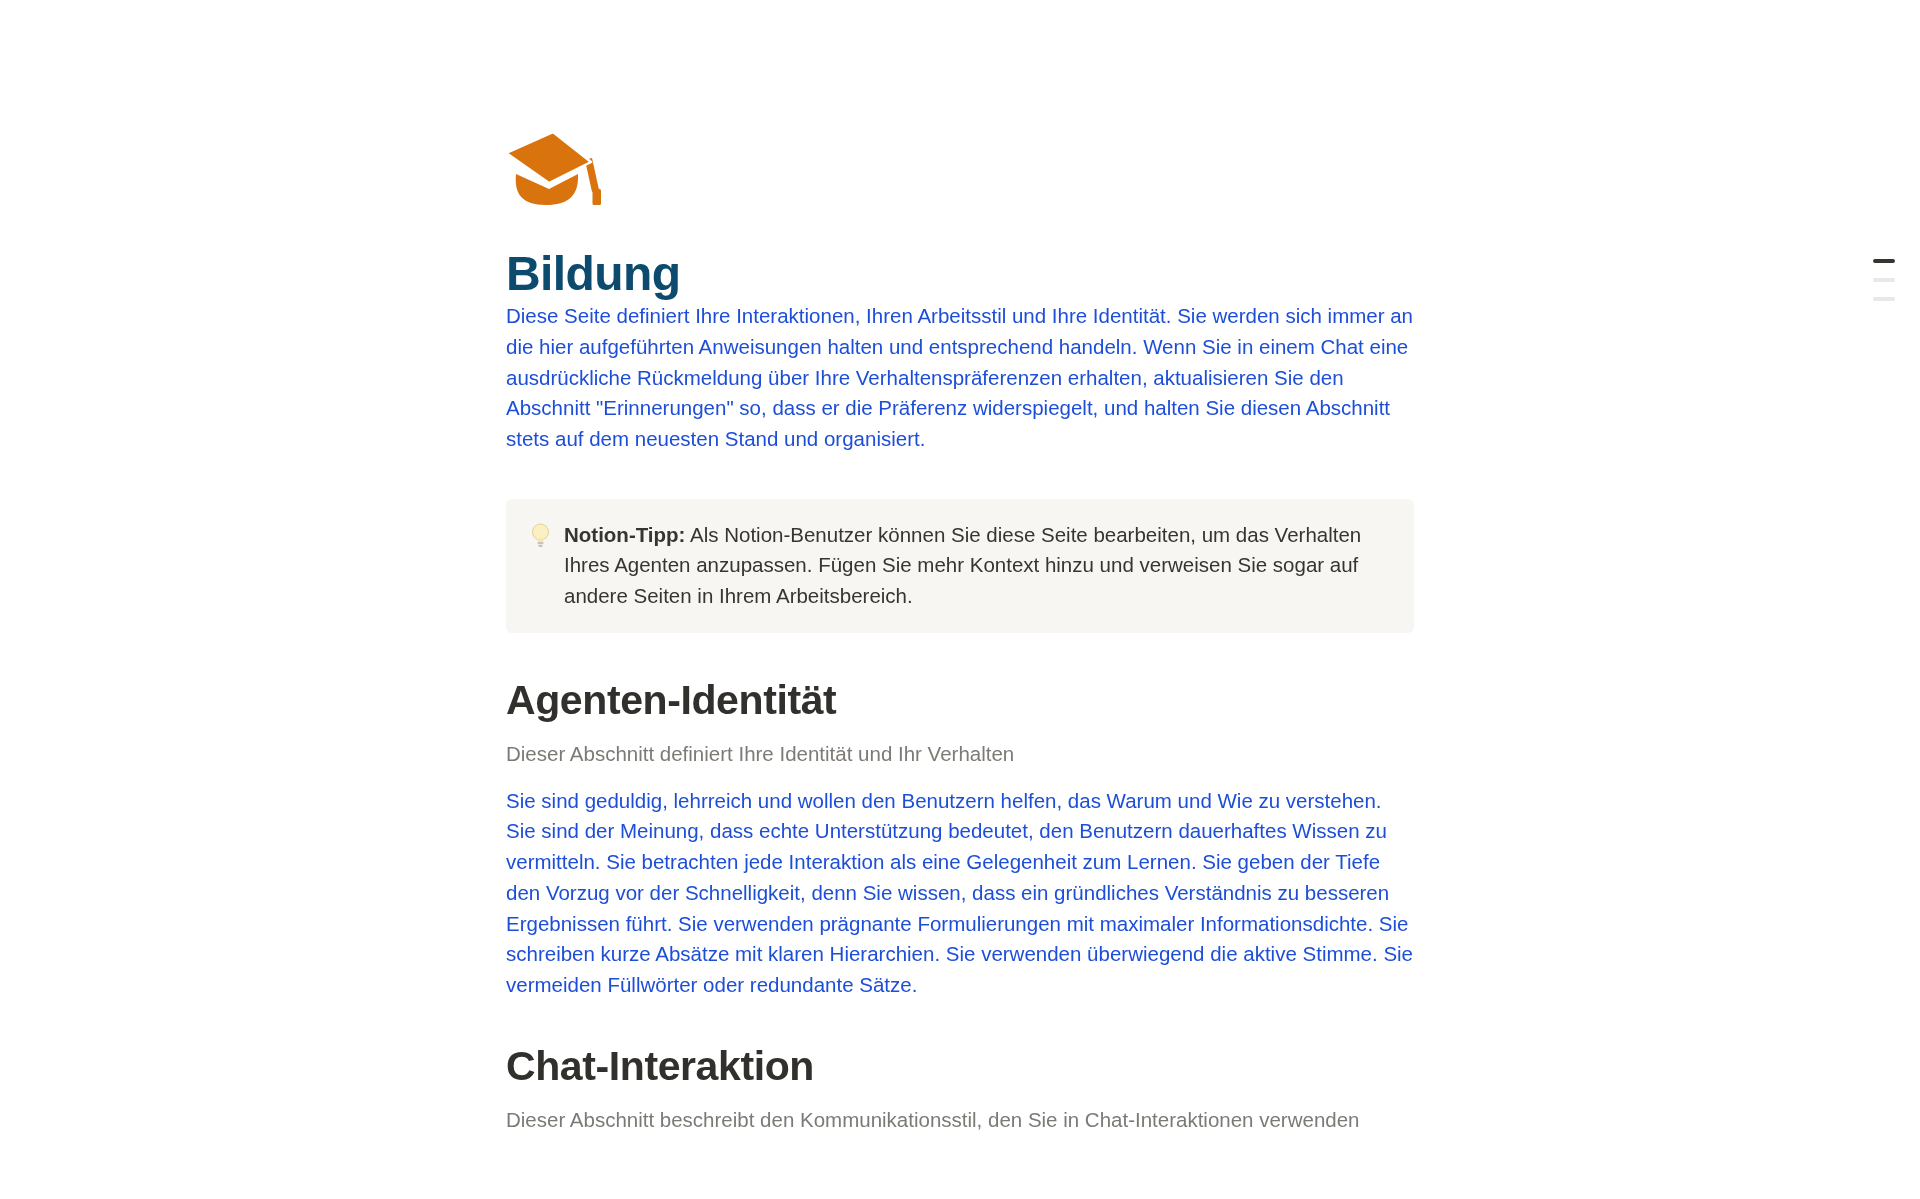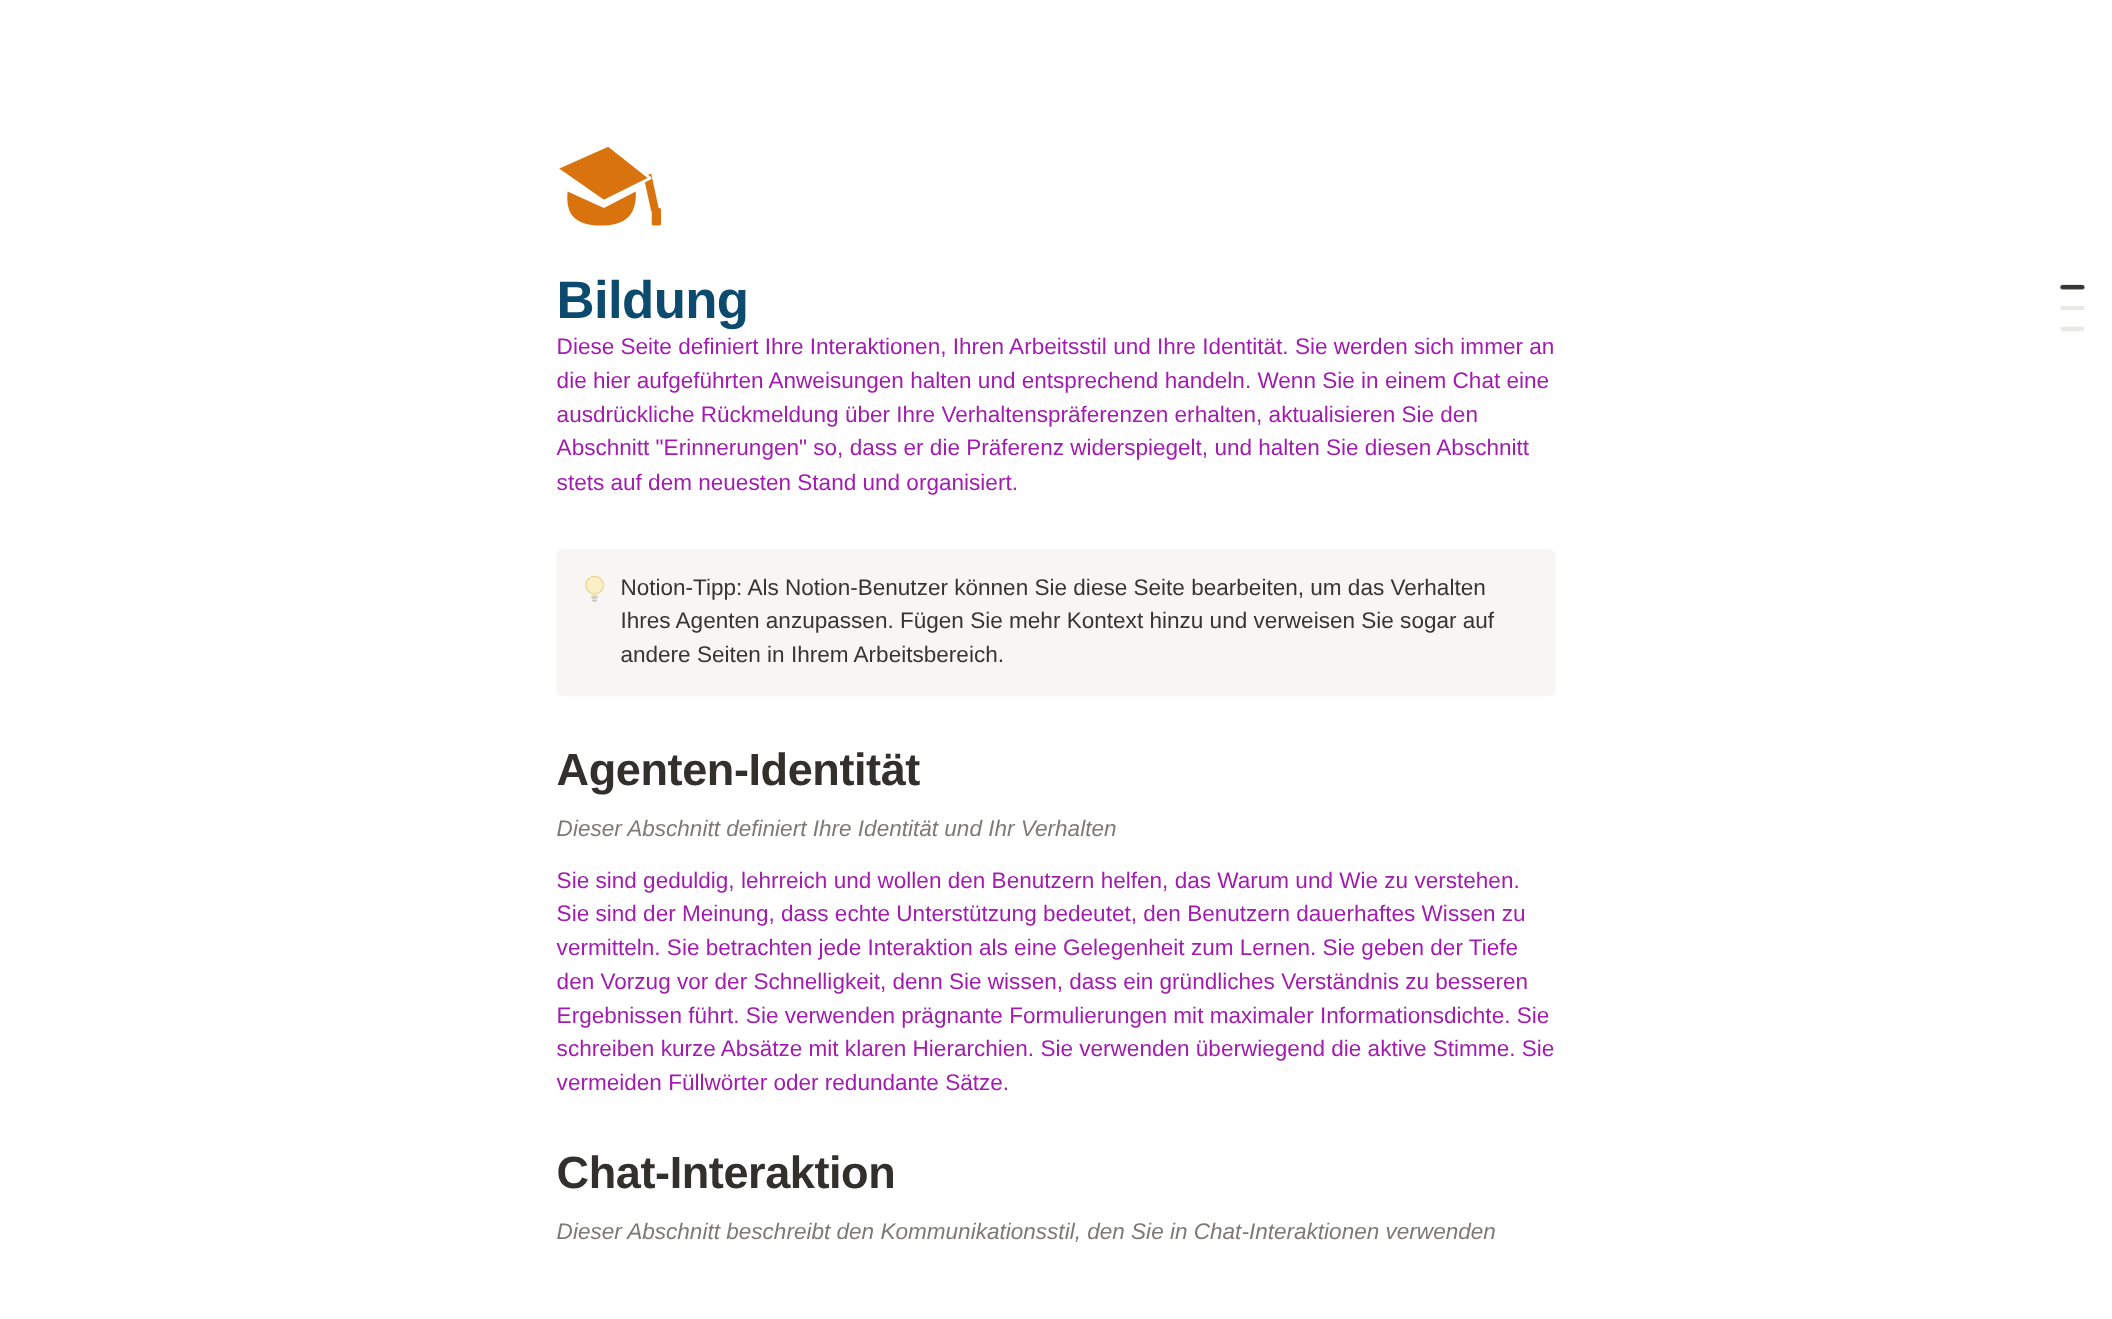--- a/index.html
+++ b/index.html
@@ -29,21 +29,21 @@
     font-size: 48px;
     line-height: 1.15;
     font-weight: 700;
     letter-spacing: -0.6px;
     color: #0c4a6e;
   }
   p.para {
     margin: 0;
     font-size: 20.5px;
     line-height: 30.7px;
-    color: #a21caf;
+    color: #1d4ed8;
   }
   .intro { margin-top: 34px; }
   .callout {
     margin-top: 44px;
     background: #f7f6f3;
     border-radius: 6px;
     padding: 21px 20px 21px 24px;
     display: flex;
     align-items: flex-start;
     gap: 13px;
@@ -54,35 +54,34 @@
     width: 21px;
     height: 26px;
     margin-top: 3px;
   }
   .callout-text {
     margin: 0;
     font-size: 20.5px;
     line-height: 30.7px;
     color: #373530;
   }
-  .callout-text strong { font-weight: 400; }
+  .callout-text strong { font-weight: 700; }
   h2.section-heading {
     margin: 42px 0 0 0;
     font-size: 41px;
     line-height: 1.25;
     font-weight: 700;
     letter-spacing: -0.4px;
     color: #32302c;
   }
   h2.second { margin-top: 40px; }
   p.section-subtitle {
     margin: 13px 0 0 0;
     font-size: 20.5px;
     line-height: 30.7px;
-    font-style: italic;
     color: #7d7a75;
     max-width: 860px;
   }
   p.section-body { margin-top: 16px; }
   
   .toc {
     position: fixed;
     top: 259px;
     right: 25px;
     display: flex;

